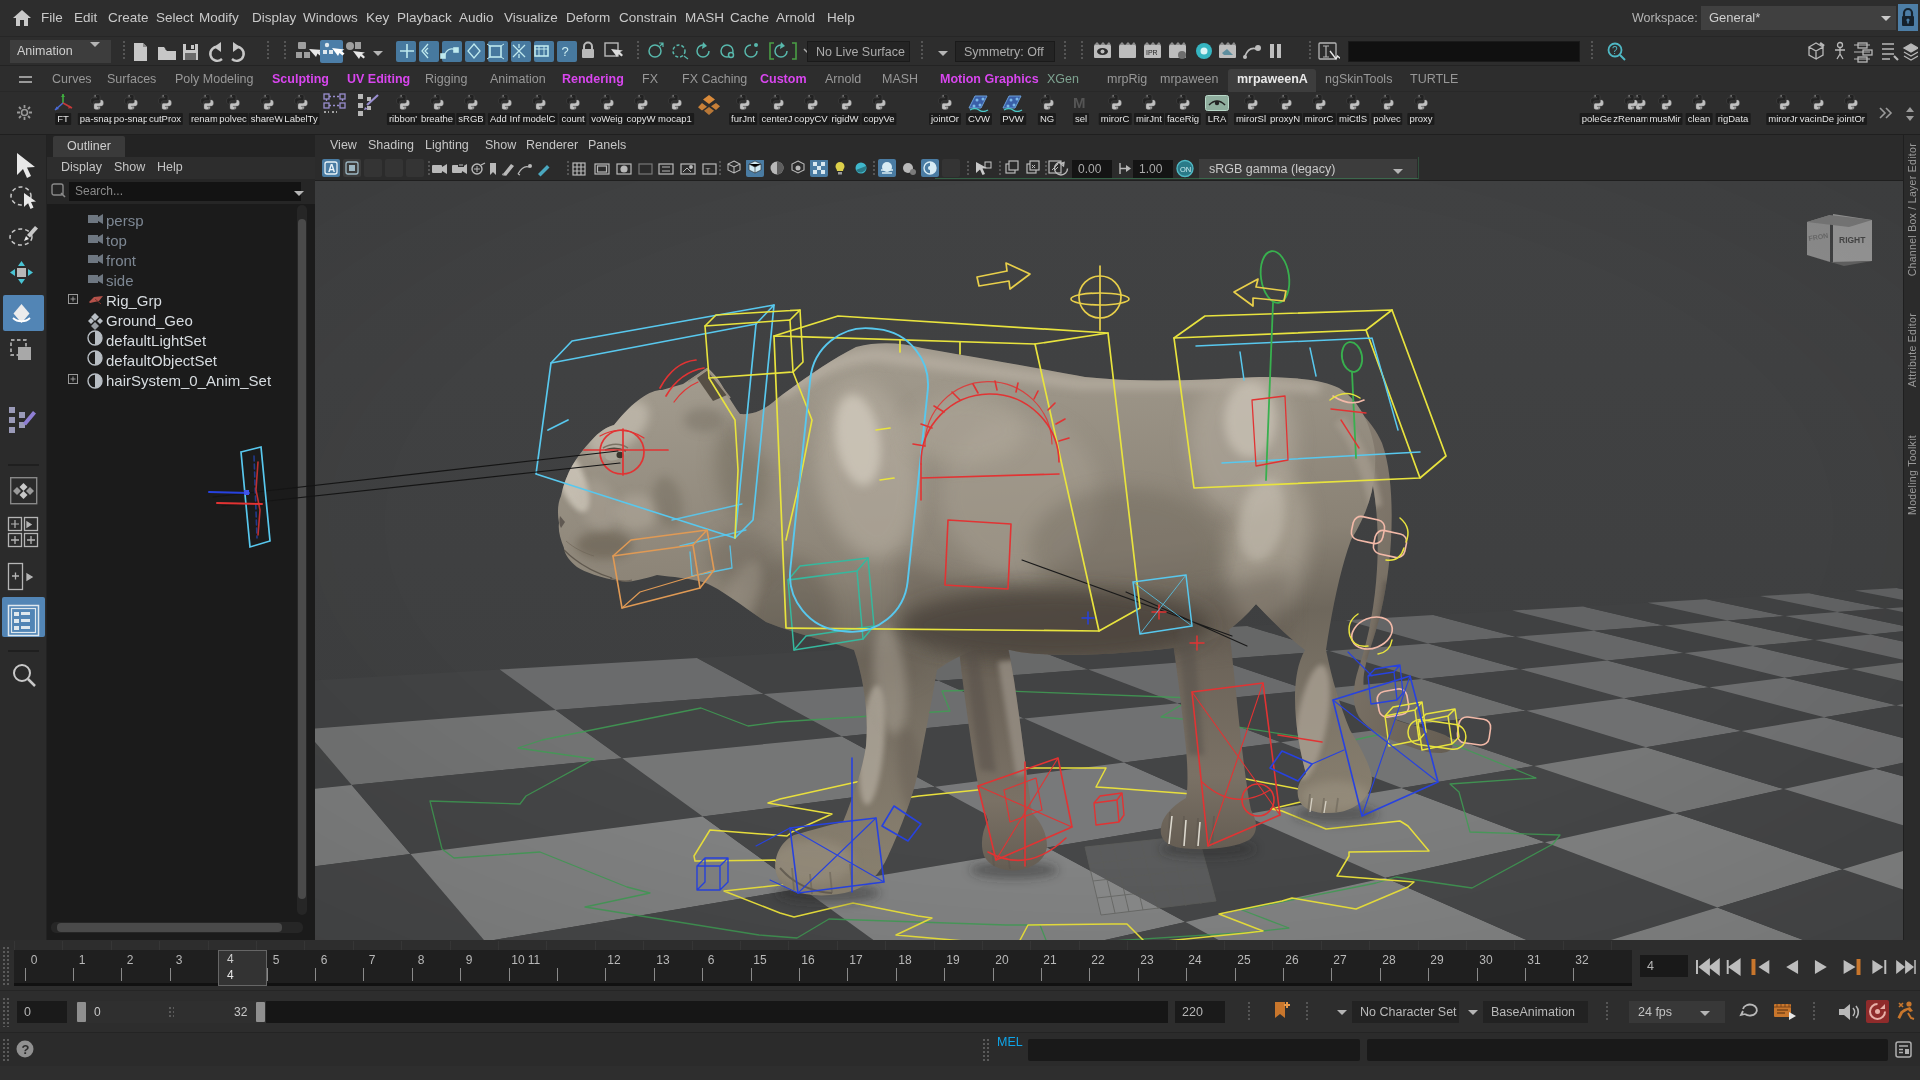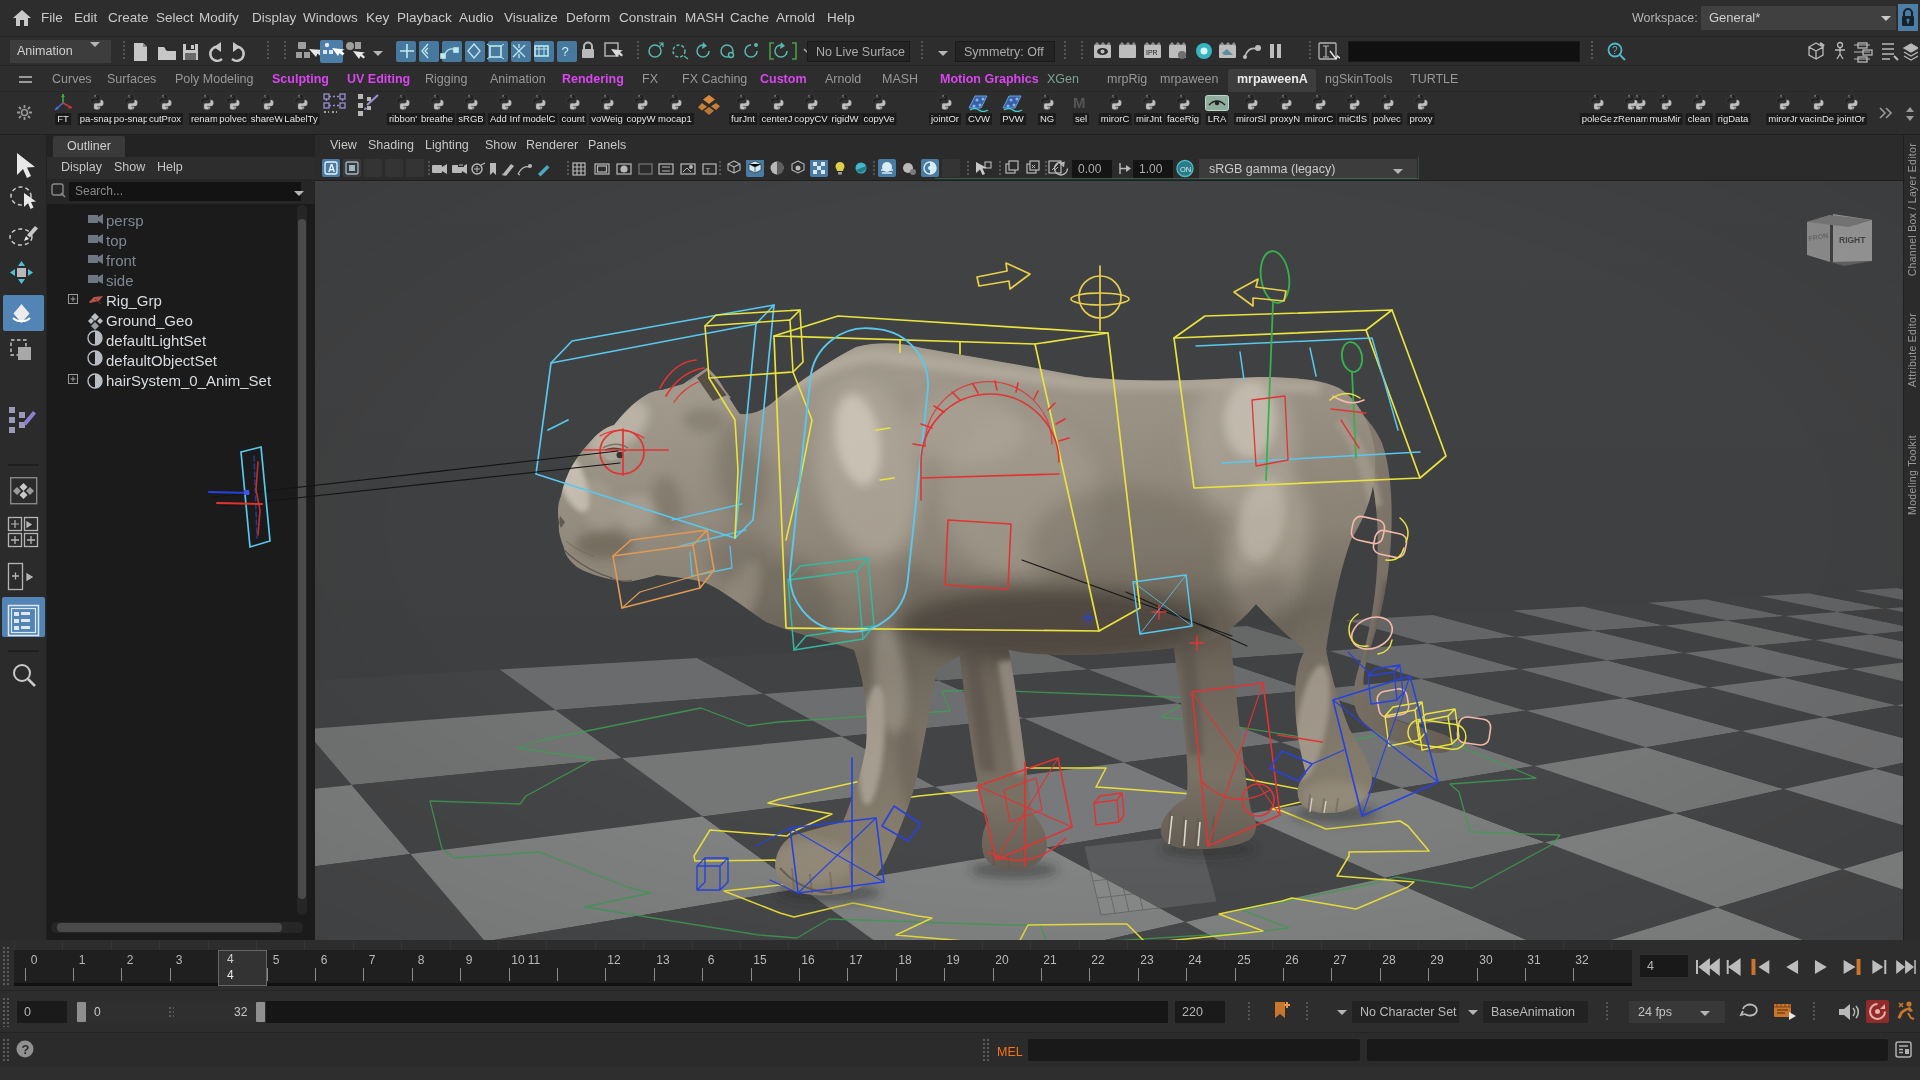--- a/index.html
+++ b/index.html
@@ -1626,21 +1626,21 @@
       </svg>
 </div>
 
 <div id="cmdbar" class="abs">
   <div class="grip" style="left:2px;top:5px;height:24px"></div>
   <svg class="abs" style="left:15px;top:6px" width="20" height="20">
         <circle cx="10" cy="10" r="8.5" fill="#919191"></circle>
         <text x="6.5" y="14.5" font-size="13" font-weight="bold" fill="#2b2b2b" font-family="Liberation Sans">?</text>
       </svg>
   <div class="grip" style="left:982px;top:5px;height:24px"></div>
-  <div class="txt" style="position:absolute;left:997px;top:12px;font-size:12.5px;color:#f97316">MEL</div>
+  <div class="txt" style="position:absolute;left:997px;top:2px;font-size:12.5px;color:#0ea5e9">MEL</div>
   <div class="cininput" style="left:1028px;width:332px"></div>
   <div class="cininput" style="left:1367px;width:521px"></div>
   <svg class="abs" style="left:1894px;top:7px" width="20" height="20" viewBox="0 0 20 20">
         <rect x="2" y="2" width="15" height="15" rx="2" fill="none" stroke="#b0b0b0" stroke-width="1.5"></rect>
         <path d="M5 6 h9 M5 9.5 h4 M5 12.5 h4" stroke="#b0b0b0" stroke-width="1.3"></path>
         <rect x="11" y="9" width="4" height="5" fill="#b0b0b0"></rect>
       </svg>
 </div>
 <div id="bottomstrip" class="abs"></div>
 

